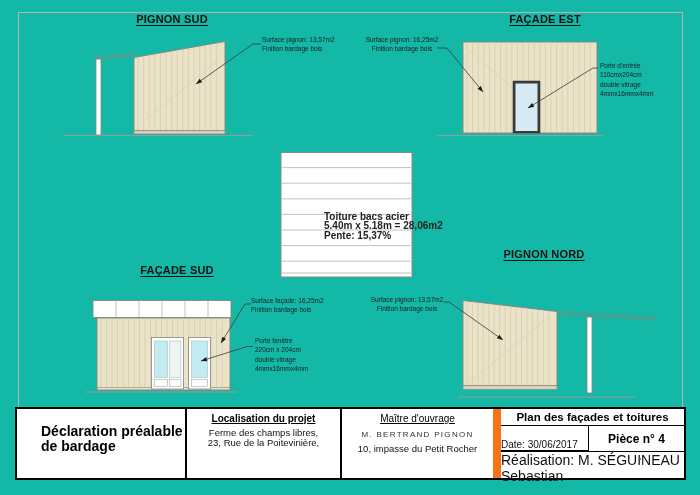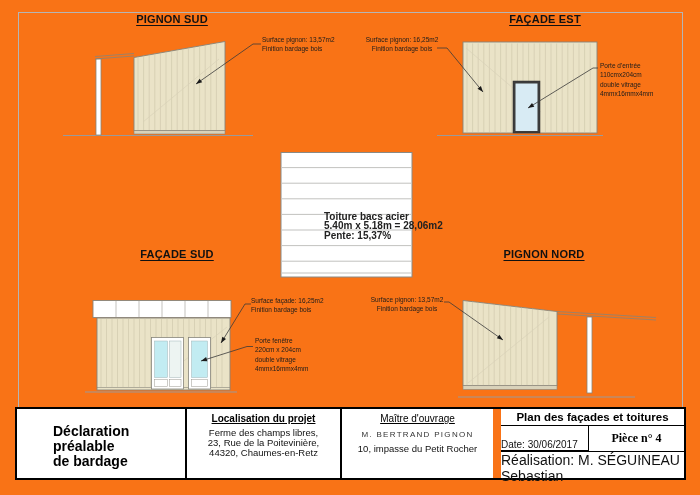--- a/index.html
+++ b/index.html
@@ -1,49 +1,49 @@
 <!DOCTYPE html>
 <html><head>
 <meta charset="utf-8">
 <style>
   * { margin:0; padding:0; box-sizing:border-box; }
   html,body { background:#ffffff; }
   body { font-family:"Liberation Sans","DejaVu Sans",sans-serif; }
-  #sheet { position:relative; width:700px; height:495px; background:#f97316; overflow:hidden; }
+  #sheet { position:relative; width:700px; height:495px; background:#14b8a6; overflow:hidden; }
   #linework { position:absolute; left:0; top:0; }
 
   .vtitle { position:absolute; width:140px; text-align:center; font-size:11px; font-weight:bold;
             letter-spacing:.2px; color:#111; text-decoration:underline; text-underline-offset:2px; }
   .anno { position:absolute; font-size:6.5px; line-height:9.4px; color:#1c1c1c; white-space:nowrap; }
   .anno.center { text-align:center; }
   .rooflabel { position:absolute; left:324px; top:212px; font-size:10px; line-height:9.4px;
                font-weight:bold; color:#222; white-space:nowrap; }
 
   
   .tblock { position:absolute; left:15px; top:407px; width:671px; height:73px;
             border:2px solid #000; display:flex; background:#fff; }
   .tb-col { height:100%; }
-  .tb-c1 { width:170px; border-right:2px solid #000; padding:15px 0 0 36px;
+  .tb-c1 { width:170px; border-right:2px solid #000; padding:15px 0 0 24px;
            font-size:14px; font-weight:bold; line-height:15px; color:#000; }
   .tb-c2 { width:155px; border-right:2px solid #000; text-align:center; padding-top:4px; }
   .tb-c3 { width:159px; border-right:8px solid #f97316; text-align:center; padding-top:4px; }
   .tb-c4 { flex:1; display:flex; flex-direction:column; }
   .tb-head { font-size:10px; font-weight:bold; text-decoration:underline; text-underline-offset:1px; color:#000; }
   .tb-head.light { font-weight:normal; }
   .tb-addr { margin-top:4px; font-size:9.5px; line-height:10px; color:#111; }
   .tb-name { margin-top:6px; font-size:8px; letter-spacing:1.3px; color:#333; }
   .tb-c3 .tb-addr { margin-top:5px; }
   .tb4-head { height:33px; line-height:16px; border-bottom:1.5px solid #000; text-align:center;
               font-size:11.5px; font-weight:bold; color:#000; }
   .tb4-mid { display:flex; height:36px; border-bottom:1.5px solid #000; }
   .tb4-left { width:88px; border-right:1.5px solid #000; display:flex; flex-direction:column; }
   .tb4-cell { flex:1; display:flex; align-items:center; padding-left:0; font-size:10px; color:#111;margin-top:13px; }
   .tb4-cell.first { border-bottom:1.5px solid #000; }
   .tb4-piece { flex:1; display:flex; align-items:center; justify-content:center;
-               font-size:12px; font-weight:bold; color:#000;font-family:Liberation Serif, serif; }
+               font-size:12px; font-weight:bold; color:#000; }
   .tb4-real { flex:1; display:flex; align-items:center; justify-content:center; font-size:14px; color:#111; }
   .stray-dot { position:absolute; left:639px; top:458px; width:2px; height:2px; background:#555; border-radius:50%; }
 </style>
 </head>
 <body>
 
 <div id="sheet">
 
   <svg id="linework" width="700" height="495" viewBox="0 0 700 495">
 
@@ -223,21 +223,21 @@
       <polygon points="483,92 477.5,88.8 480.9,86"></polygon>
       <polygon points="528,108 532,103 534.3,106.7"></polygon>
       <polygon points="221,343 222.3,336.7 226,339"></polygon>
       <polygon points="201,361 206.1,357.1 207.4,361.3"></polygon>
       <polygon points="503,340 496.8,338.3 499.4,334.7"></polygon>
     </g>
   </svg>
 
   <div class="vtitle" style="left:102px;top:13px">PIGNON SUD</div>
   <div class="vtitle" style="left:475px;top:13px">FAÇADE EST</div>
-  <div class="vtitle" style="left:107px;top:248px">FAÇADE SUD</div>
+  <div class="vtitle" style="left:107px;top:264px">FAÇADE SUD</div>
   <div class="vtitle" style="left:474px;top:248px">PIGNON NORD</div>
 
   <div class="anno" style="left:262px;top:35px">
     <div>Surface pignon: 13,57m2</div>
     <div>Finition bardage bois</div>
   </div>
   <div class="anno center" style="left:363px;top:35px;width:78px">
     <div>Surface pignon: 16,25m2</div>
     <div>Finition bardage bois</div>
   </div>
@@ -270,21 +270,20 @@
   <div class="tblock">
     <div class="tb-col tb-c1">
       <div>Déclaration préalable</div>
       <div>de bardage</div>
     </div>
     <div class="tb-col tb-c2">
       <div class="tb-head">Localisation du projet</div>
       <div class="tb-addr">
         <div>Ferme des champs libres,</div>
         <div>23, Rue de la Poitevinière,</div>
-        <div>44320, Chaumes-en-Retz</div>
       </div>
     </div>
     <div class="tb-col tb-c3">
       <div class="tb-head light">Maître d'ouvrage</div>
       <div class="tb-name">M. BERTRAND PIGNON</div>
       <div class="tb-addr">
         <div>10, impasse du Petit Rocher</div>
       </div>
     </div>
     <div class="tb-col tb-c4">

